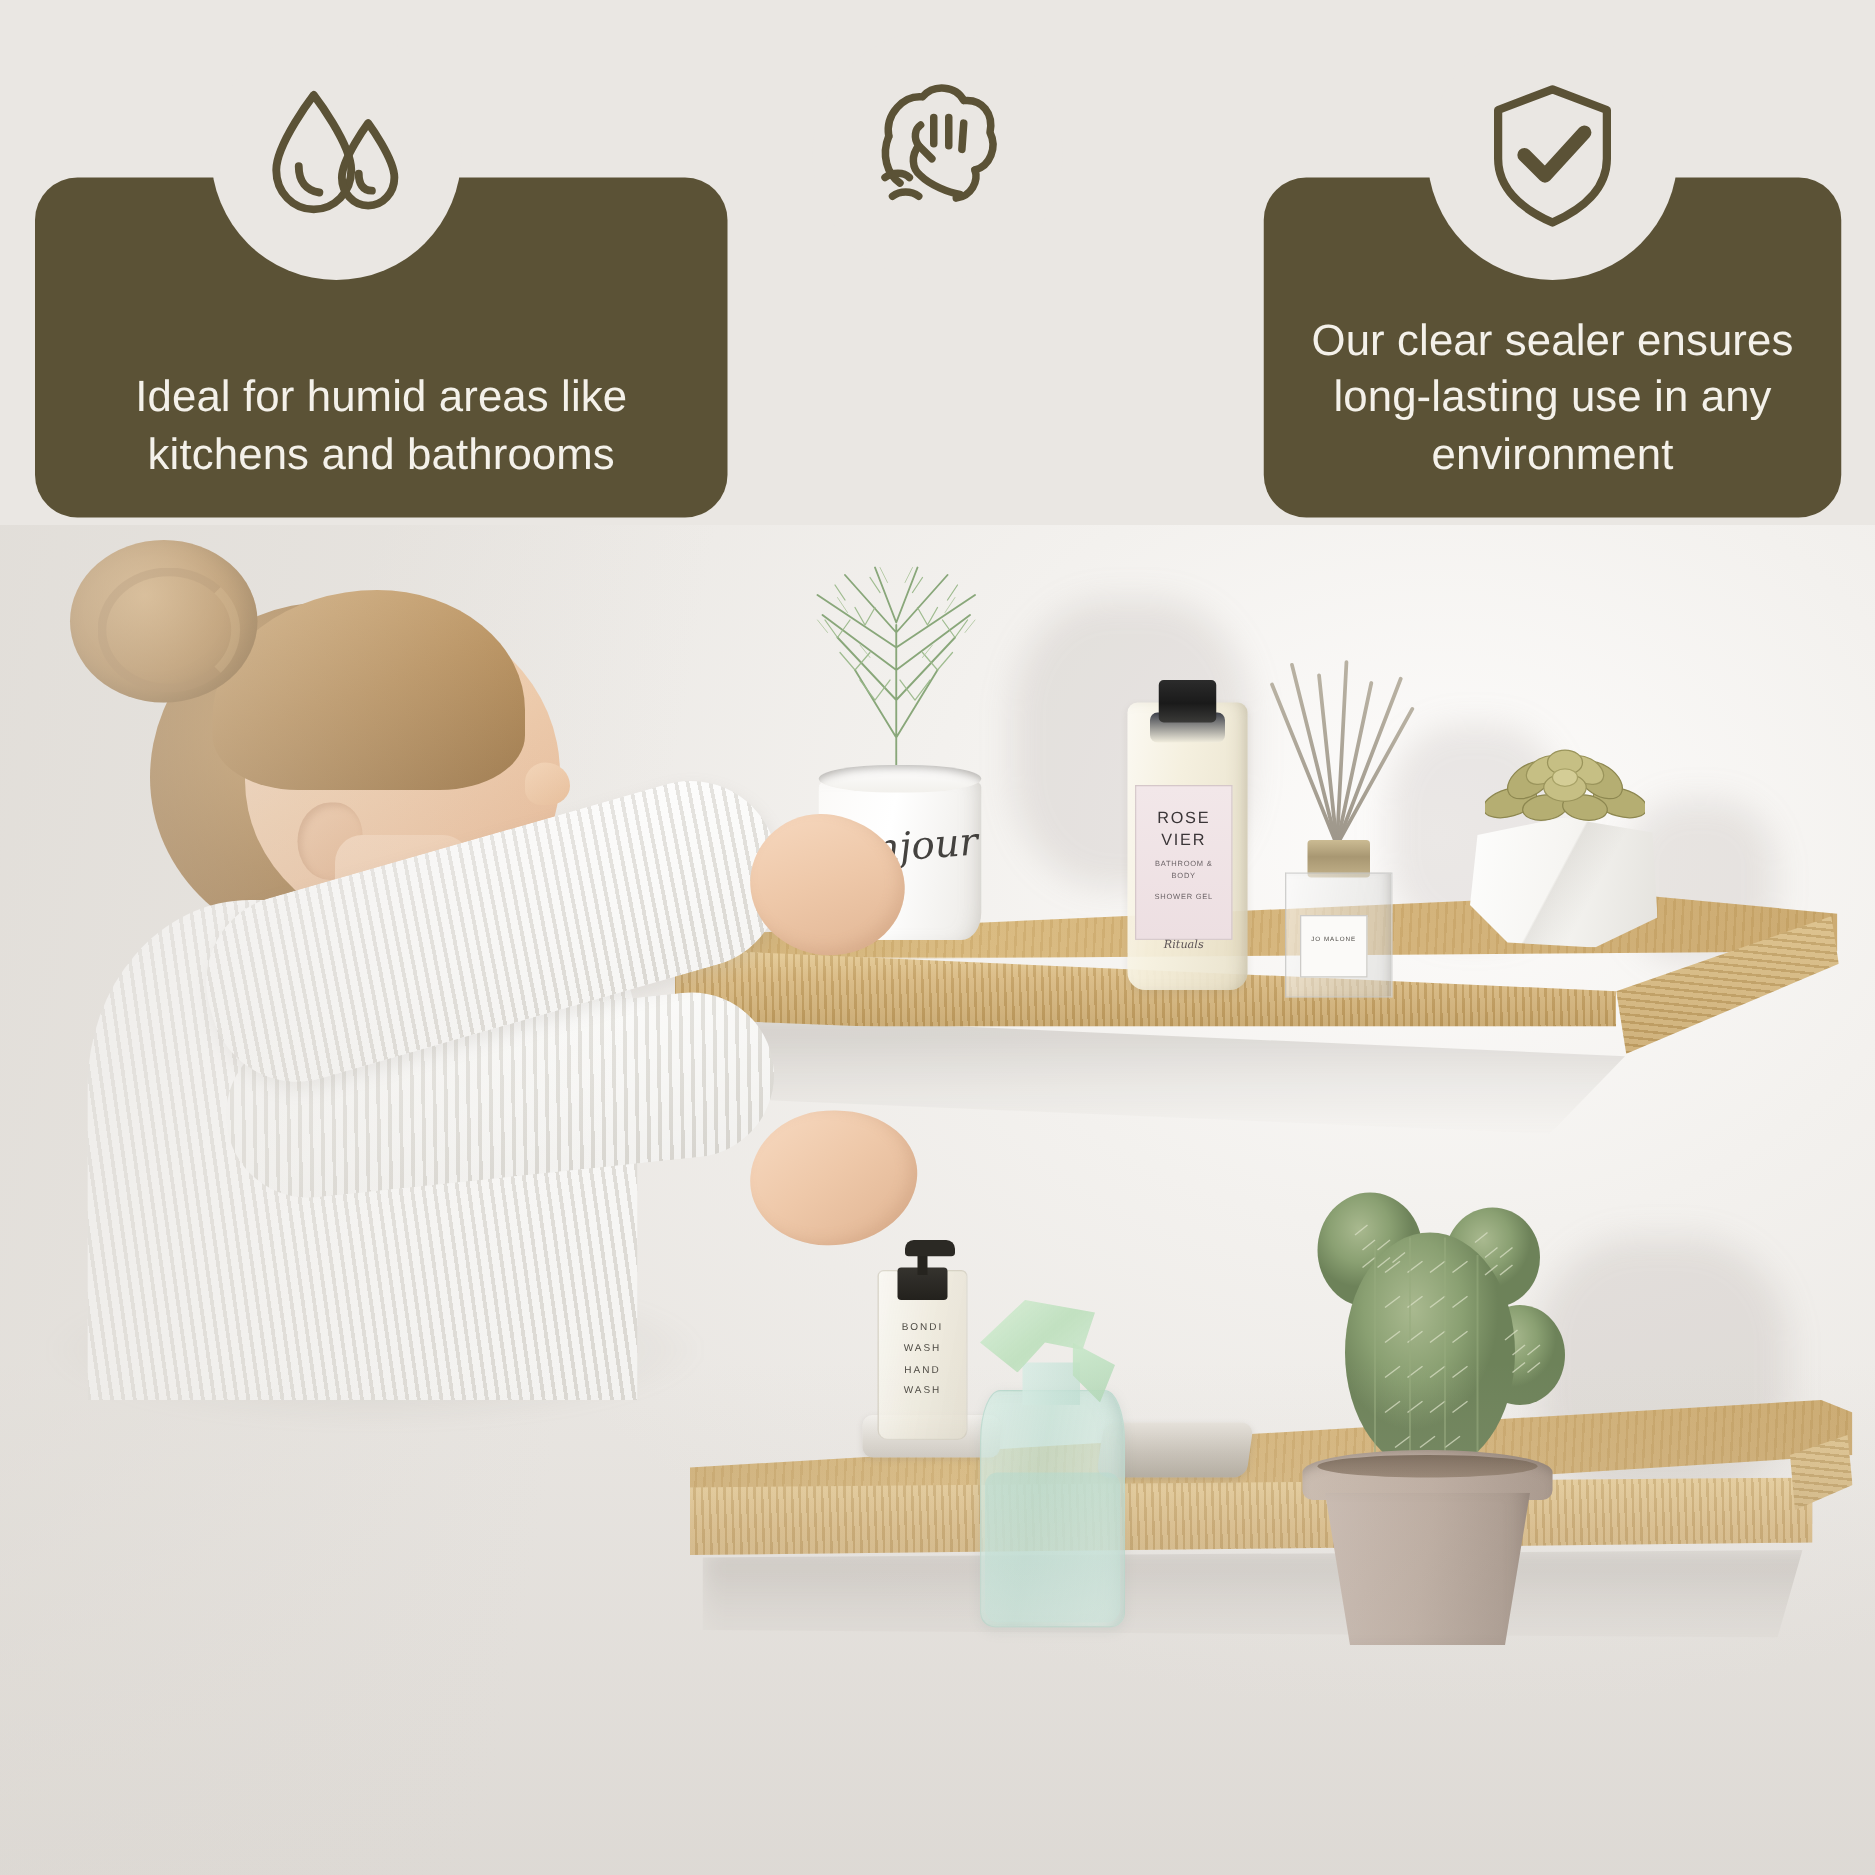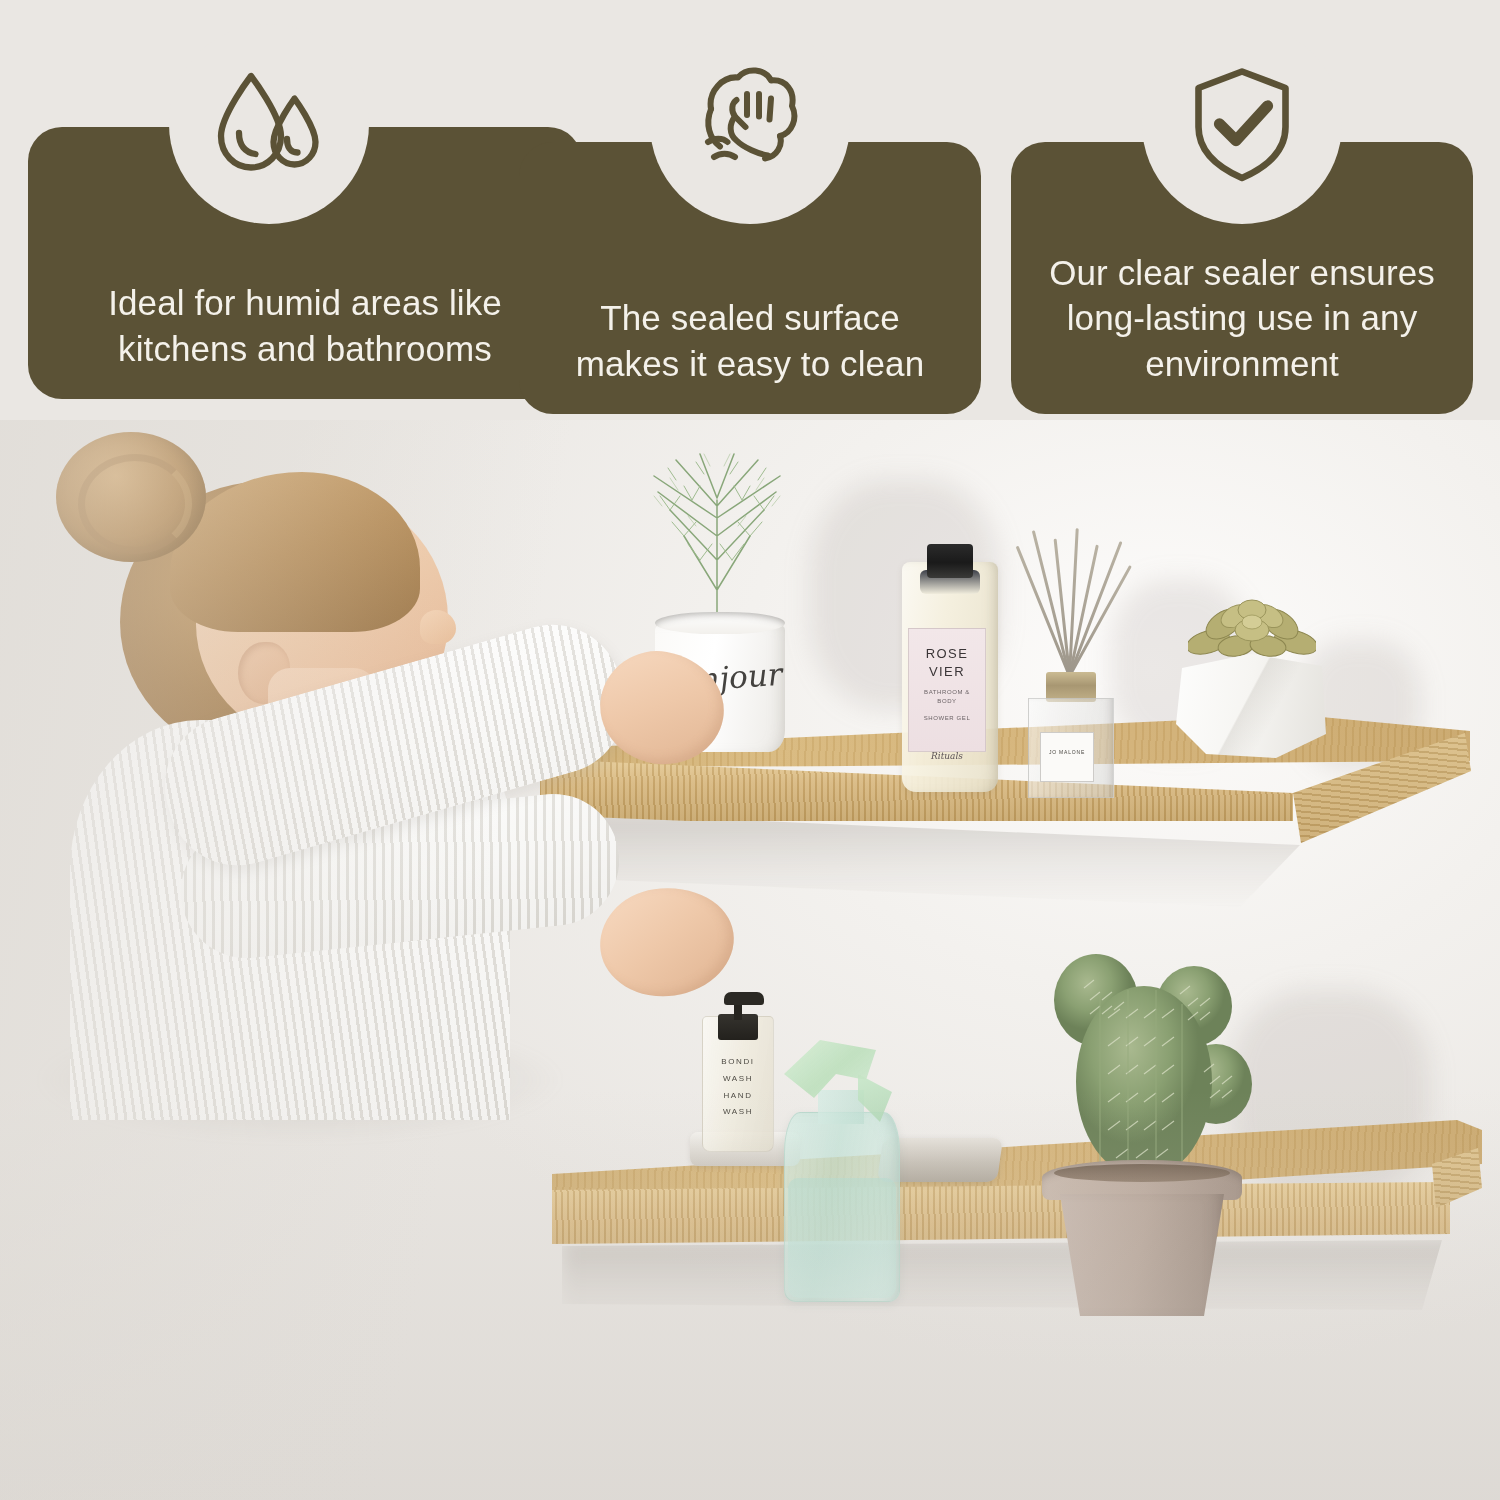--- a/index.html
+++ b/index.html
@@ -28,21 +28,21 @@
   }
   .card {
     position: absolute;
     background: #5b5236;
     border-radius: 34px;
     box-sizing: border-box;
     display: flex;
     align-items: flex-end;
     justify-content: center;
   }
-  .card-1 { left: 28px;   top: 127px; width: 554px; height: 272px; }
+  .card-1 { left: 28px;   top: 142px; width: 554px; height: 272px; }
   .card-2 { left: 519px;  top: 142px; width: 462px; height: 272px; }
   .card-3 { left: 1011px; top: 142px; width: 462px; height: 272px; align-items: flex-end; }
 
   .card-text {
     color: #f4f1ea;
     font-size: 35px;
     line-height: 1.30;
     font-weight: 400;
     text-align: center;
     letter-spacing: 0.1px;
@@ -469,23 +469,20 @@
       <svg width="150" height="150" viewBox="0 0 100 100" aria-hidden="true">
         <g fill="none" stroke="#5b5236" stroke-width="4.2" stroke-linecap="round" stroke-linejoin="round">
           <path d="M38 18 C38 18 18 44 18 58 C18 70 27 79 38 79 C49 79 58 70 58 58 C58 44 38 18 38 18 Z"></path>
           <path d="M30 56 C30 64 34 69 41 70"></path>
           <path d="M67 33 C67 33 53 52 53 62 C53 70 59 77 67 77 C75 77 81 70 81 62 C81 52 67 33 67 33 Z"></path>
           <path d="M62 60 C62 65 64 69 69 69"></path>
         </g>
       </svg>
     </div>
 
-    <div class="card card-2">
-      <div class="card-text">The sealed surface makes it easy to clean</div>
-    </div>
     <div class="icon-badge badge-2">
       <svg width="150" height="150" viewBox="0 0 100 100" aria-hidden="true">
         <g fill="none" stroke="#5b5236" stroke-width="4" stroke-linecap="round" stroke-linejoin="round">
           <path d="M24 40 C22 28 32 18 42 19 C48 12 60 13 64 21 C74 20 80 28 78 38 C82 46 78 56 70 58"></path>
           <path d="M24 40 C20 50 23 60 30 65"></path>
           <path d="M70 58 C72 64 68 72 60 73"></path>
           <path d="M41 34 C38 36 37 41 40 45 L47 52"></path>
           <path d="M48 30 L48 44"></path>
           <path d="M56 30 L56 45"></path>
           <path d="M64 33 L63 47"></path>

